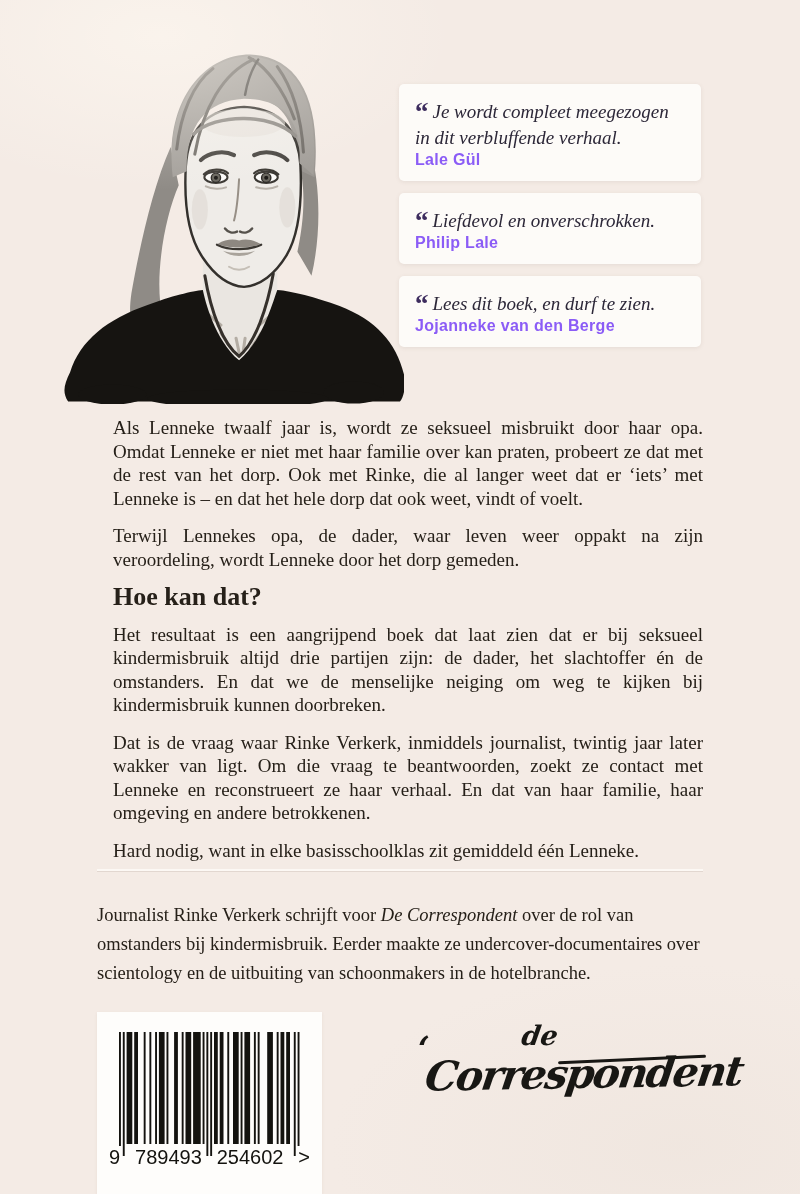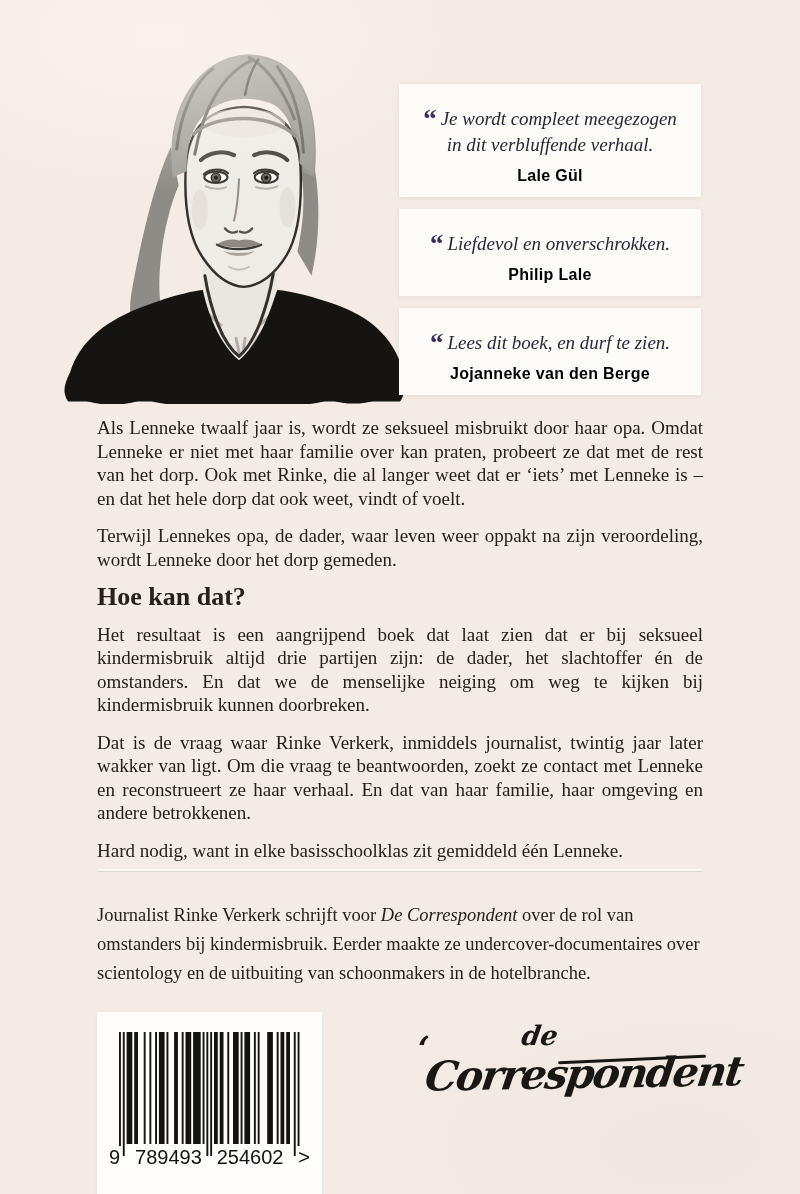--- a/index.html
+++ b/index.html
@@ -13,40 +13,40 @@
     background:
       radial-gradient(420px 220px at 20% 3%, rgba(255,250,242,.55), rgba(255,250,242,0) 70%),
       radial-gradient(500px 260px at 85% 96%, rgba(236,226,218,.5), rgba(236,226,218,0) 70%);
   }
   
   .portrait-wrap{position:absolute;left:52px;top:36px;width:352px;height:368px;}
   .portrait-wrap svg{width:100%;height:100%;display:block;}
   
   .quotes{position:absolute;left:399px;top:84px;width:302px;display:flex;flex-direction:column;gap:12px;z-index:2;}
   .quote-card{
-    background:#fdfbf8;border-radius:0;
+    background:#fdfbf8;border-radius:5px;
     box-shadow:0 1px 4px rgba(100,80,65,.10);
-    padding:22px 16px 12px 16px;text-align:center;
+    padding:15px 16px 12px 16px;text-align:left;
   }
   .qtext{font-style:italic;font-size:19px;line-height:26px;color:#2c2738;}
   .qmark{
     color:#3d2c5e;font-weight:bold;font-style:normal;
     font-size:27px;letter-spacing:-3px;margin-right:7px;
     position:relative;top:3px;line-height:0;
   }
   .qauthor{
-    margin-top:9px;font-family:"Liberation Sans",sans-serif;
-    font-weight:bold;font-size:16px;color:#000000;letter-spacing:.3px;
+    font-family:"Liberation Sans",sans-serif;
+    font-weight:bold;font-size:16px;color:#8b5cf6;letter-spacing:.3px;
   }
   
   .body-text{
     position:absolute;left:97px;top:416px;width:606px;z-index:2;
     font-size:19px;line-height:23.5px;text-align:justify;
   }
-  .body-text p{margin:0 0 14px 0;font-family:Liberation Serif, serif;}
+  .body-text p{margin:0 0 14px 16px;font-family:Liberation Serif, serif;}
   .body-heading{font-weight:bold;margin:0 0 14px 0;font-size:26px;}
   
   .divider{
     position:absolute;left:97px;top:869px;width:606px;height:2px;z-index:2;
     background:#fcf8f4;box-shadow:0 1px 0 rgba(120,100,88,.14);
   }
   
   .bio{
     position:absolute;left:97px;top:901px;width:612px;z-index:2;
     font-size:18.5px;line-height:29px;text-align:left;

